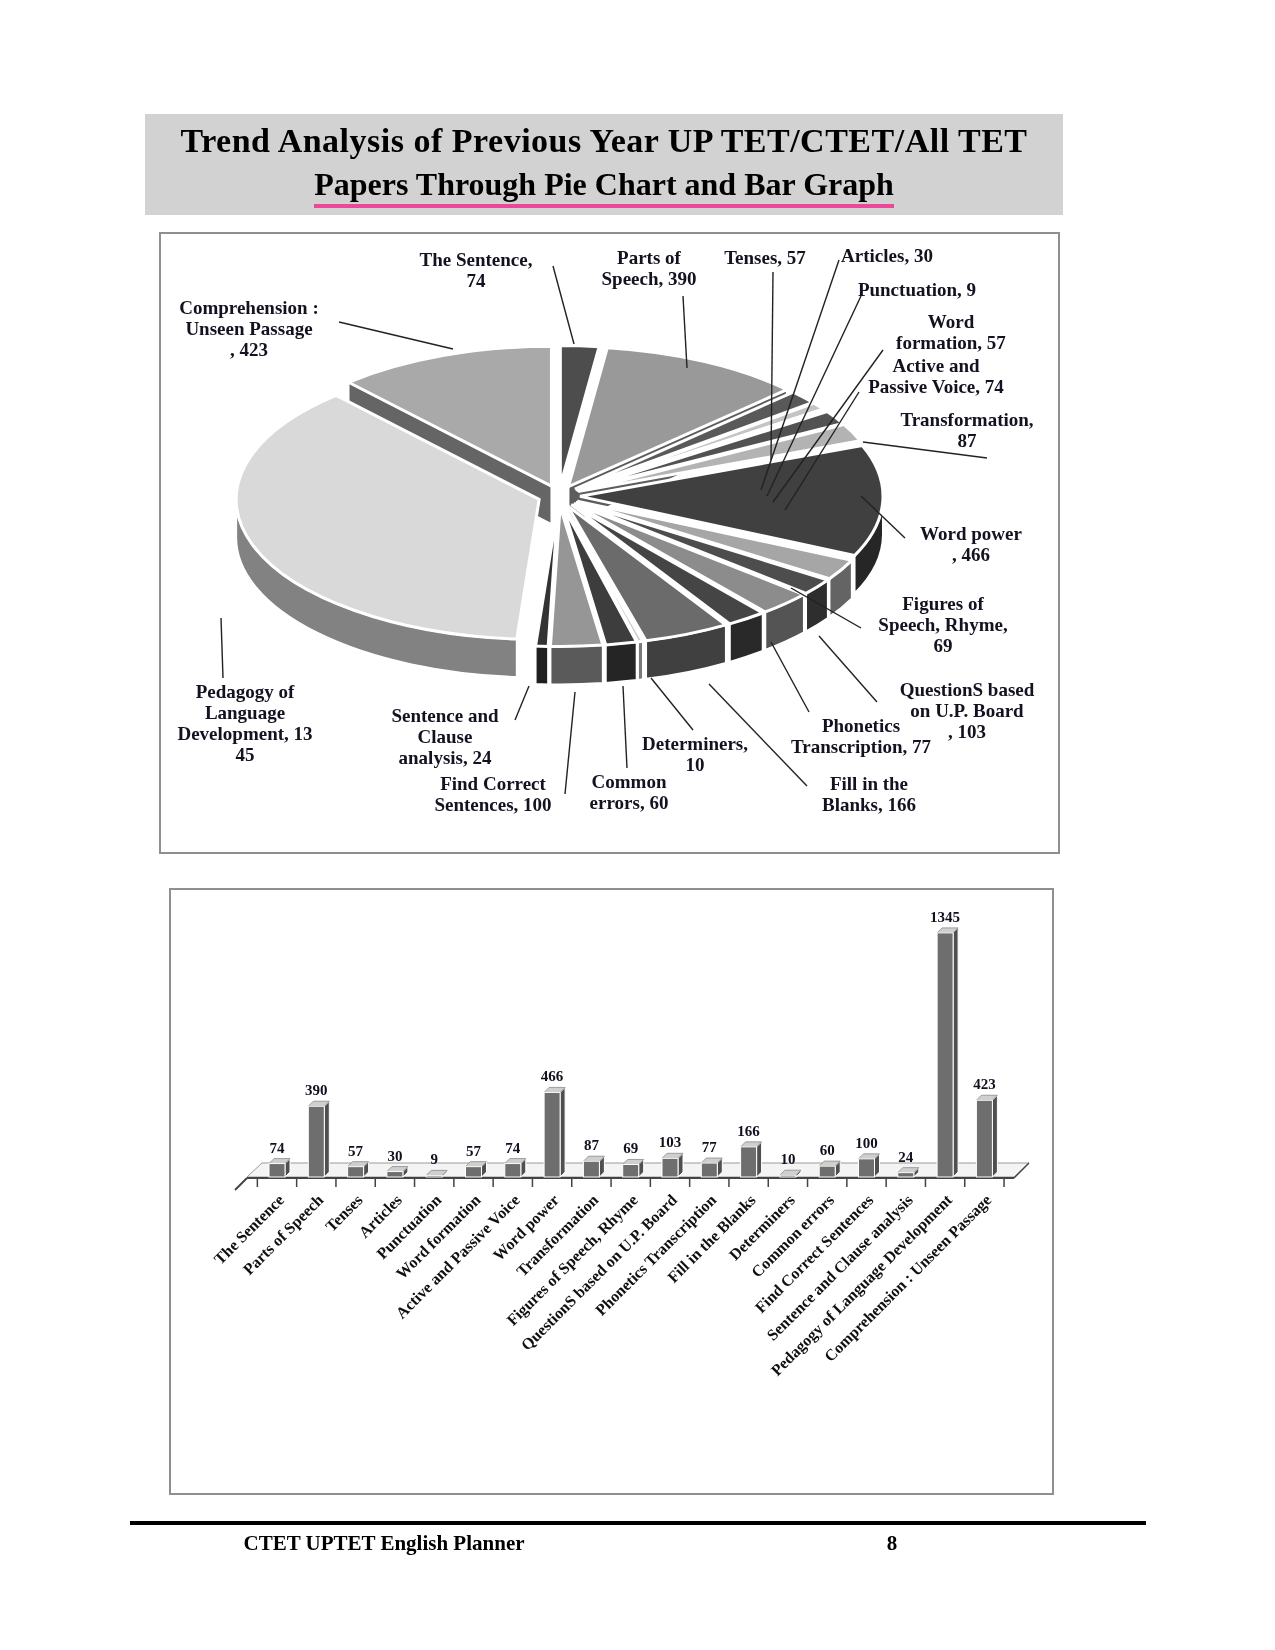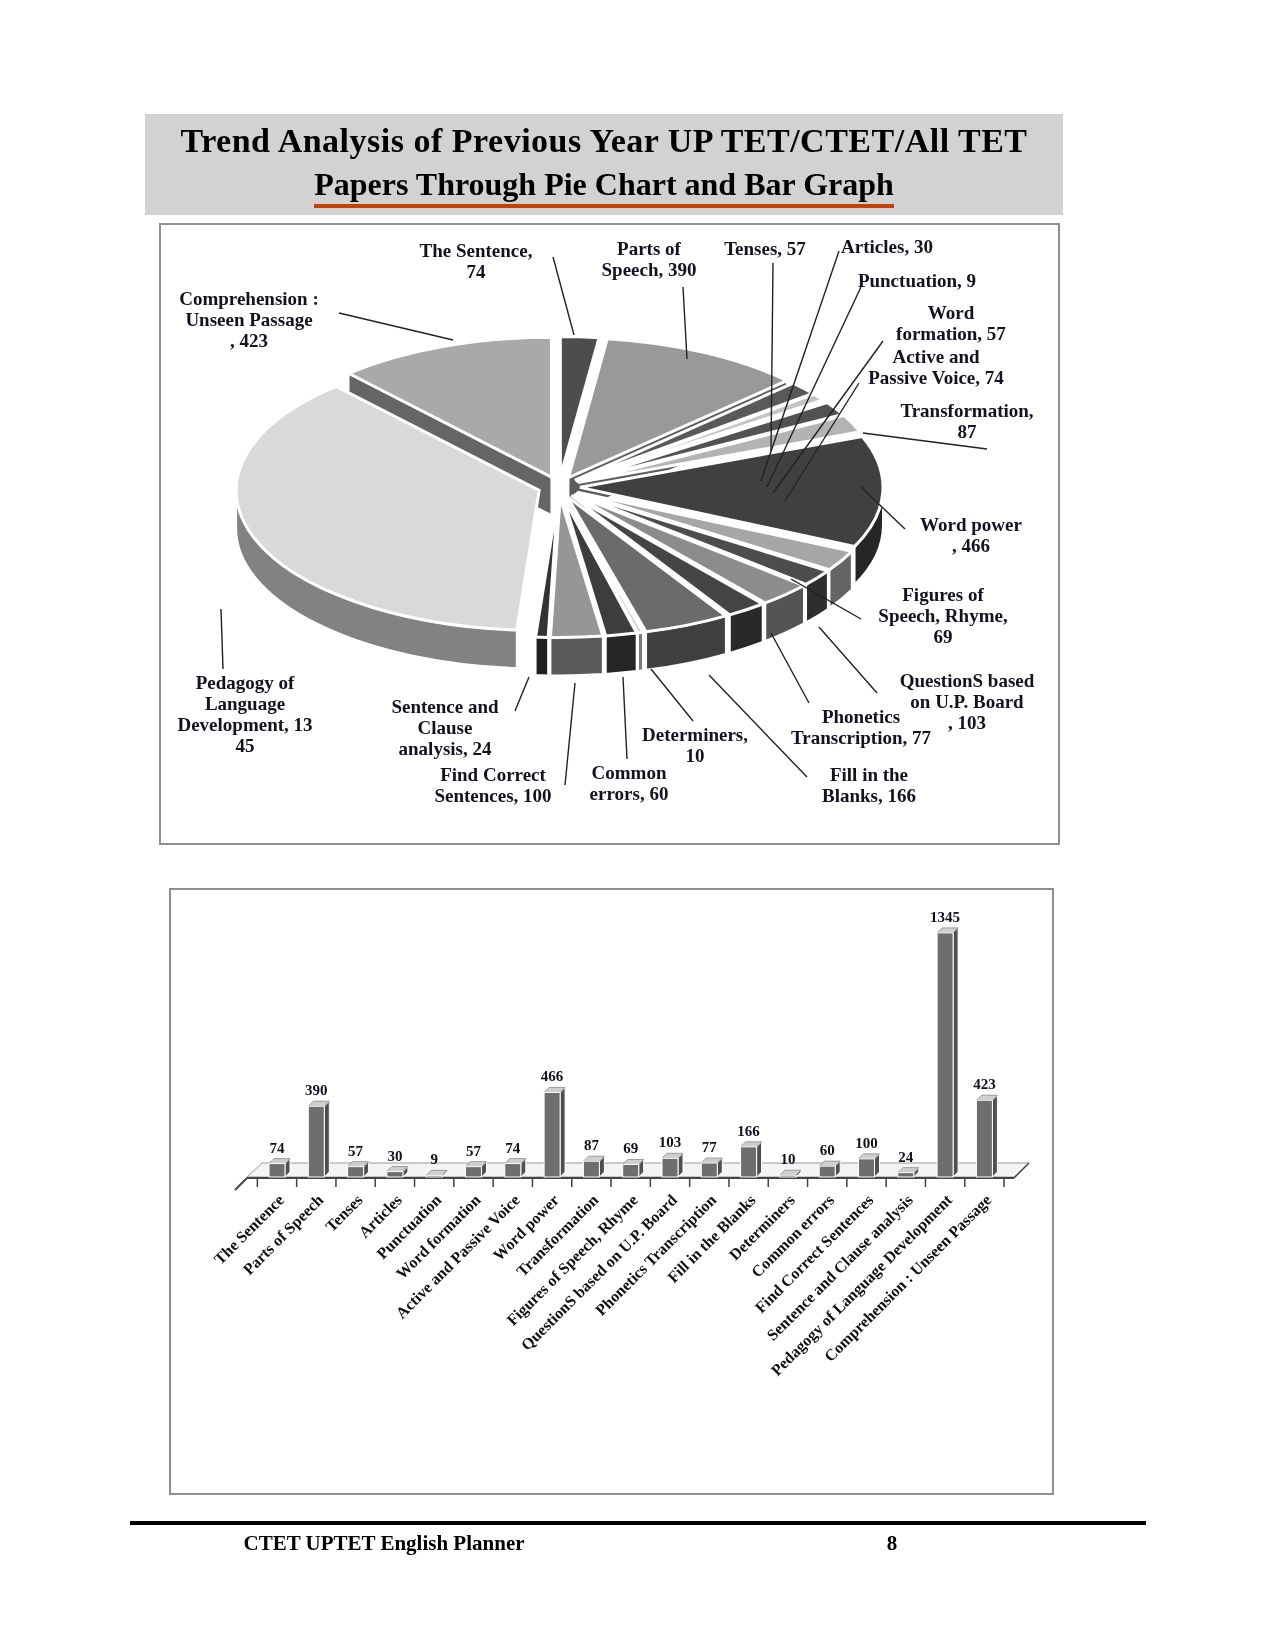--- a/index.html
+++ b/index.html
@@ -2,23 +2,23 @@
 <html><head>
 <meta charset="utf-8">
 <style>
   html,body{margin:0;padding:0;background:#fff;}
   #page{position:relative;width:1275px;height:1650px;background:#ffffff;overflow:hidden;
         font-family:"Liberation Serif","DejaVu Serif",serif;}
   .titlebox{position:absolute;left:145px;top:114px;width:918px;background:#d2d2d2;
             text-align:center;padding:8px 0 12px;}
   .title-l1{font:bold 34px "Liberation Serif","DejaVu Serif",serif;color:#000;letter-spacing:.5px;}
   .title-l2{font:bold 32px "Liberation Serif","DejaVu Serif",serif;color:#000;margin-top:6px;}
-  .title-l2 span{border-bottom:4px solid #c2410c;padding-bottom:2px;}
+  .title-l2 span{border-bottom:4px solid #ec4899;padding-bottom:2px;}
   .panel{position:absolute;border:2px solid #8f8f8f;background:#fff;}
-  #pie-panel{left:159px;top:223px;width:897px;height:618px;}
+  #pie-panel{left:159px;top:232px;width:897px;height:618px;}
   #bar-panel{left:169px;top:888px;width:881px;height:603px;}
   svg{display:block;}
   .pielbl{font:bold 19px "Liberation Serif","DejaVu Serif",serif;fill:#121220;}
   .barval{font:bold 15px "Liberation Serif","DejaVu Serif",serif;fill:#10101e;}
   .barcat{font:bold 16px "Liberation Serif","DejaVu Serif",serif;fill:#101010;}
   .footrule{position:absolute;left:130px;top:1521px;width:1016px;height:4px;background:#000;}
   .footrow{position:absolute;left:130px;top:1531px;width:1016px;display:flex;align-items:baseline;
            font:bold 21px "Liberation Serif","DejaVu Serif",serif;color:#000;}
   .footrow .fl{flex:1;text-align:center;}
   .footrow .fc{flex:1;text-align:center;}

